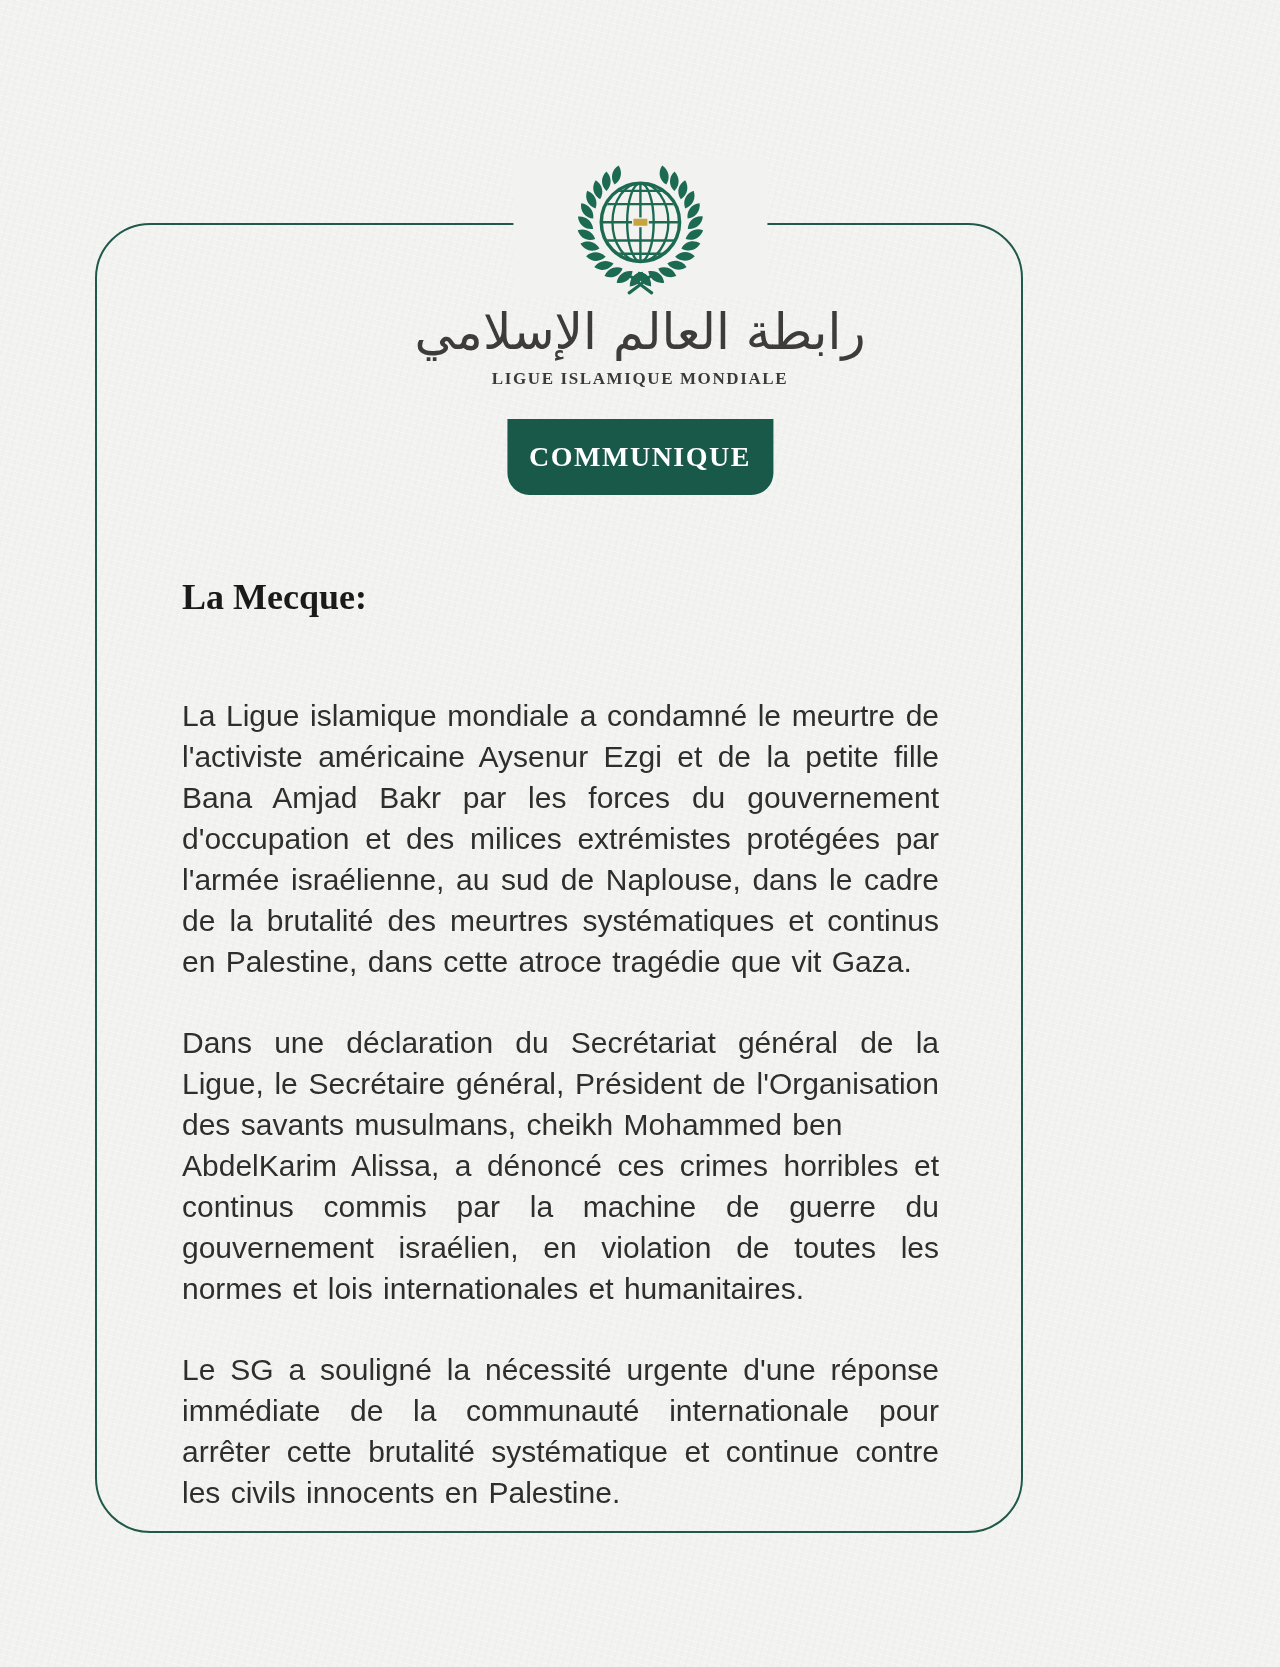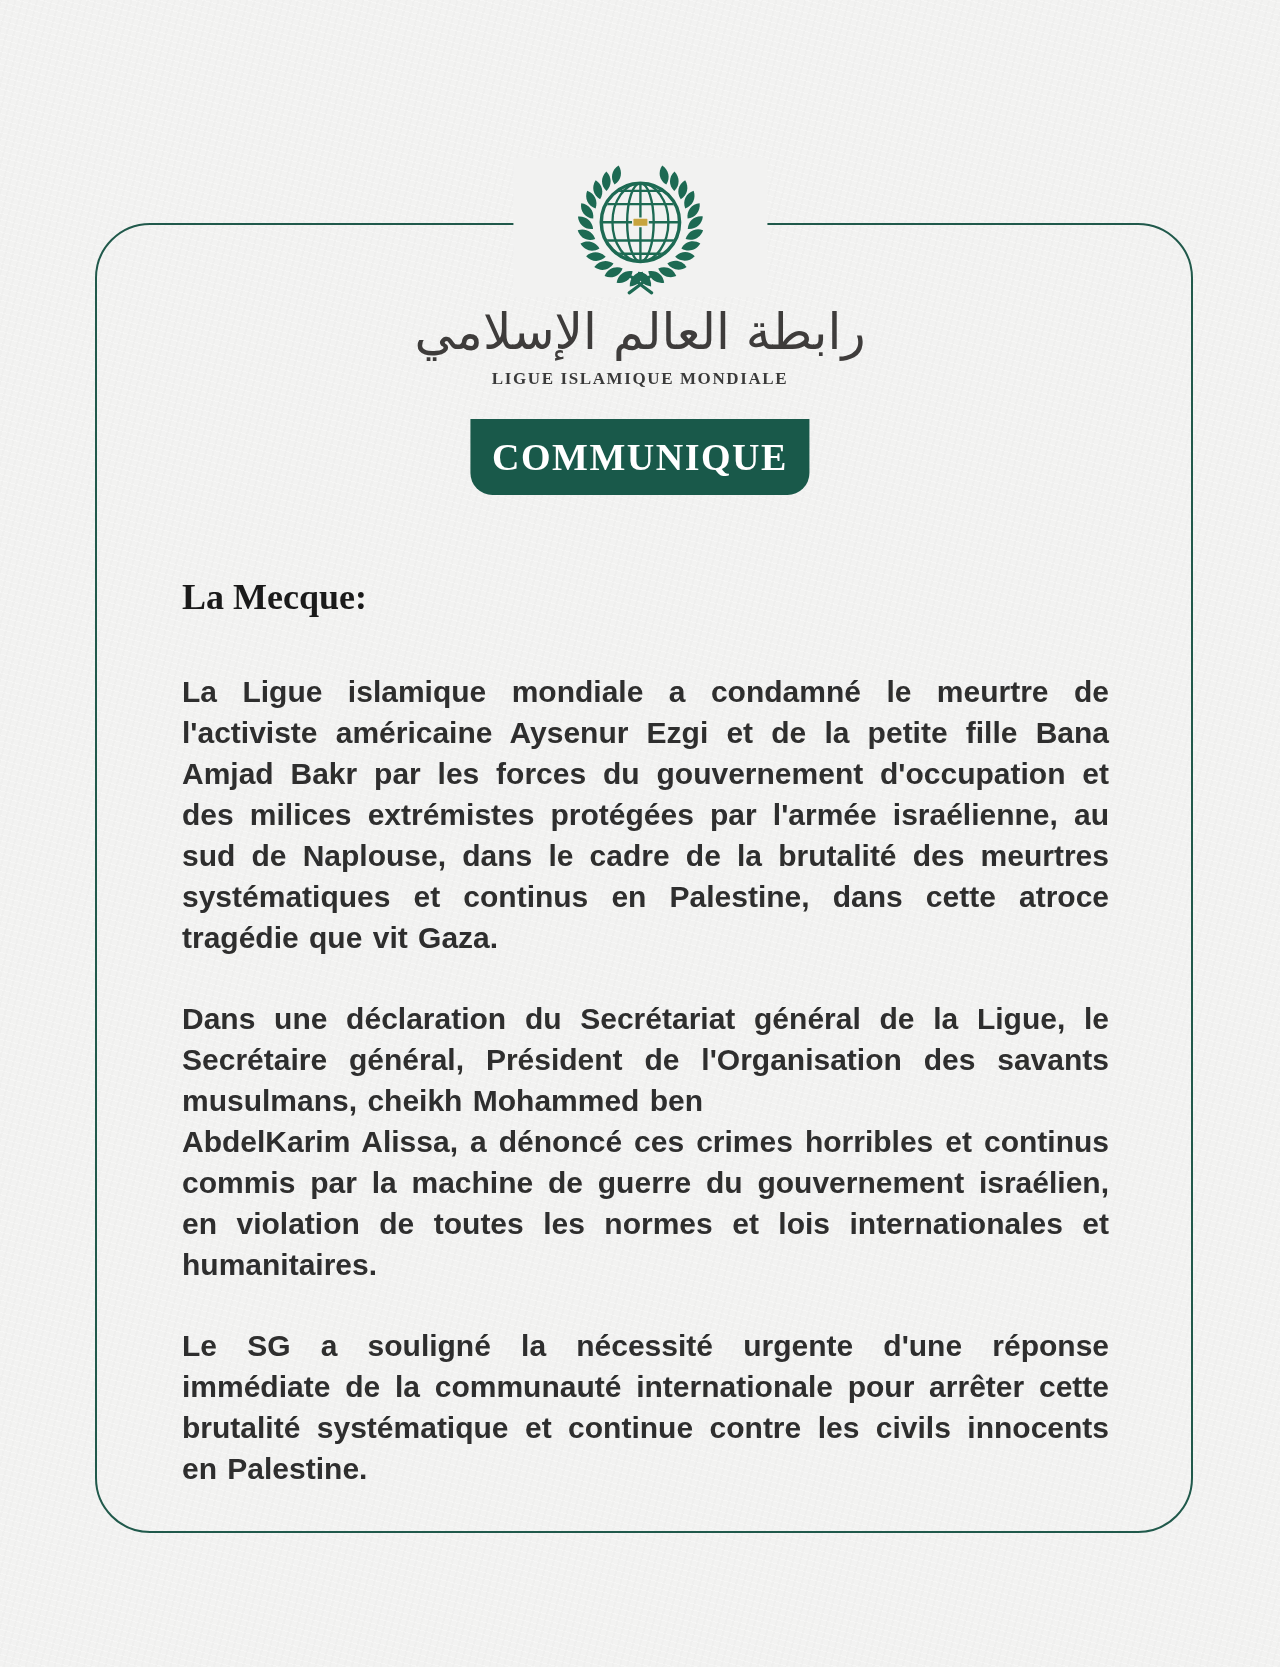--- a/index.html
+++ b/index.html
@@ -17,21 +17,21 @@
   html,body{width:1280px;}
   body{
     width:1280px;height:1667px;position:relative;overflow:hidden;
     font-family:"Liberation Sans","DejaVu Sans",sans-serif;
     background-color:var(--bg);
     background-image:
       repeating-linear-gradient(105deg, rgba(0,0,0,0.012) 0 2px, rgba(0,0,0,0) 2px 7px),
       repeating-linear-gradient(15deg, rgba(255,255,255,0.30) 0 1px, rgba(255,255,255,0) 1px 6px);
   }
   .card{
-    position:absolute;left:95px;top:223px;width:1098px;height:1310px;
+    position:absolute;left:95px;top:223px;width:928px;height:1310px;
     border:2.5px solid var(--border);border-radius:55px;
     padding:0 82px 0 85px;
   }
   .logo-block{
     position:absolute;top:158px;left:50%;transform:translateX(-50%);
     display:flex;flex-direction:column;align-items:center;z-index:2;
   }
   .wreath-wrap{background-color:var(--bg);padding:0 57px 2px;}
   .wreath{display:block;color:var(--wreath);}
   .arabic-name{
@@ -40,29 +40,29 @@
     font-size:50px;line-height:1.4;white-space:nowrap;
   }
   .org-name{
     margin-top:2px;color:var(--orgname);
     font-family:Liberation Serif, serif;
     font-weight:bold;font-size:17px;letter-spacing:1.6px;white-space:nowrap;
   }
   .banner{
     margin-top:30px;background:var(--banner-bg);color:var(--banner-text);
     font-family:"Liberation Serif","DejaVu Serif",serif;
-    font-weight:bold;font-size:38px;letter-spacing:1.5px;line-height:42px;
+    font-weight:bold;font-size:28px;letter-spacing:1.5px;line-height:42px;
     padding:17px 22px;border-radius:0 0 22px 22px;white-space:nowrap;
   }
   .dateline{
     margin-top:350px;color:var(--heading);
     font-family:"Liberation Serif","DejaVu Serif",serif;
     font-weight:bold;font-size:36px;line-height:44px;
   }
-  .body-text{margin-top:52px;font-weight:bold;}
+  .body-text{margin-top:76px;}
   .body-text p{
     color:var(--text);font-size:30px;line-height:41px;
     text-align:justify;white-space:pre-line;
     margin:0 0 40px 0;word-spacing:2px;
   }
   .body-text p:last-child{margin-bottom:0;}
 </style>
 </head>
 <body>
 

